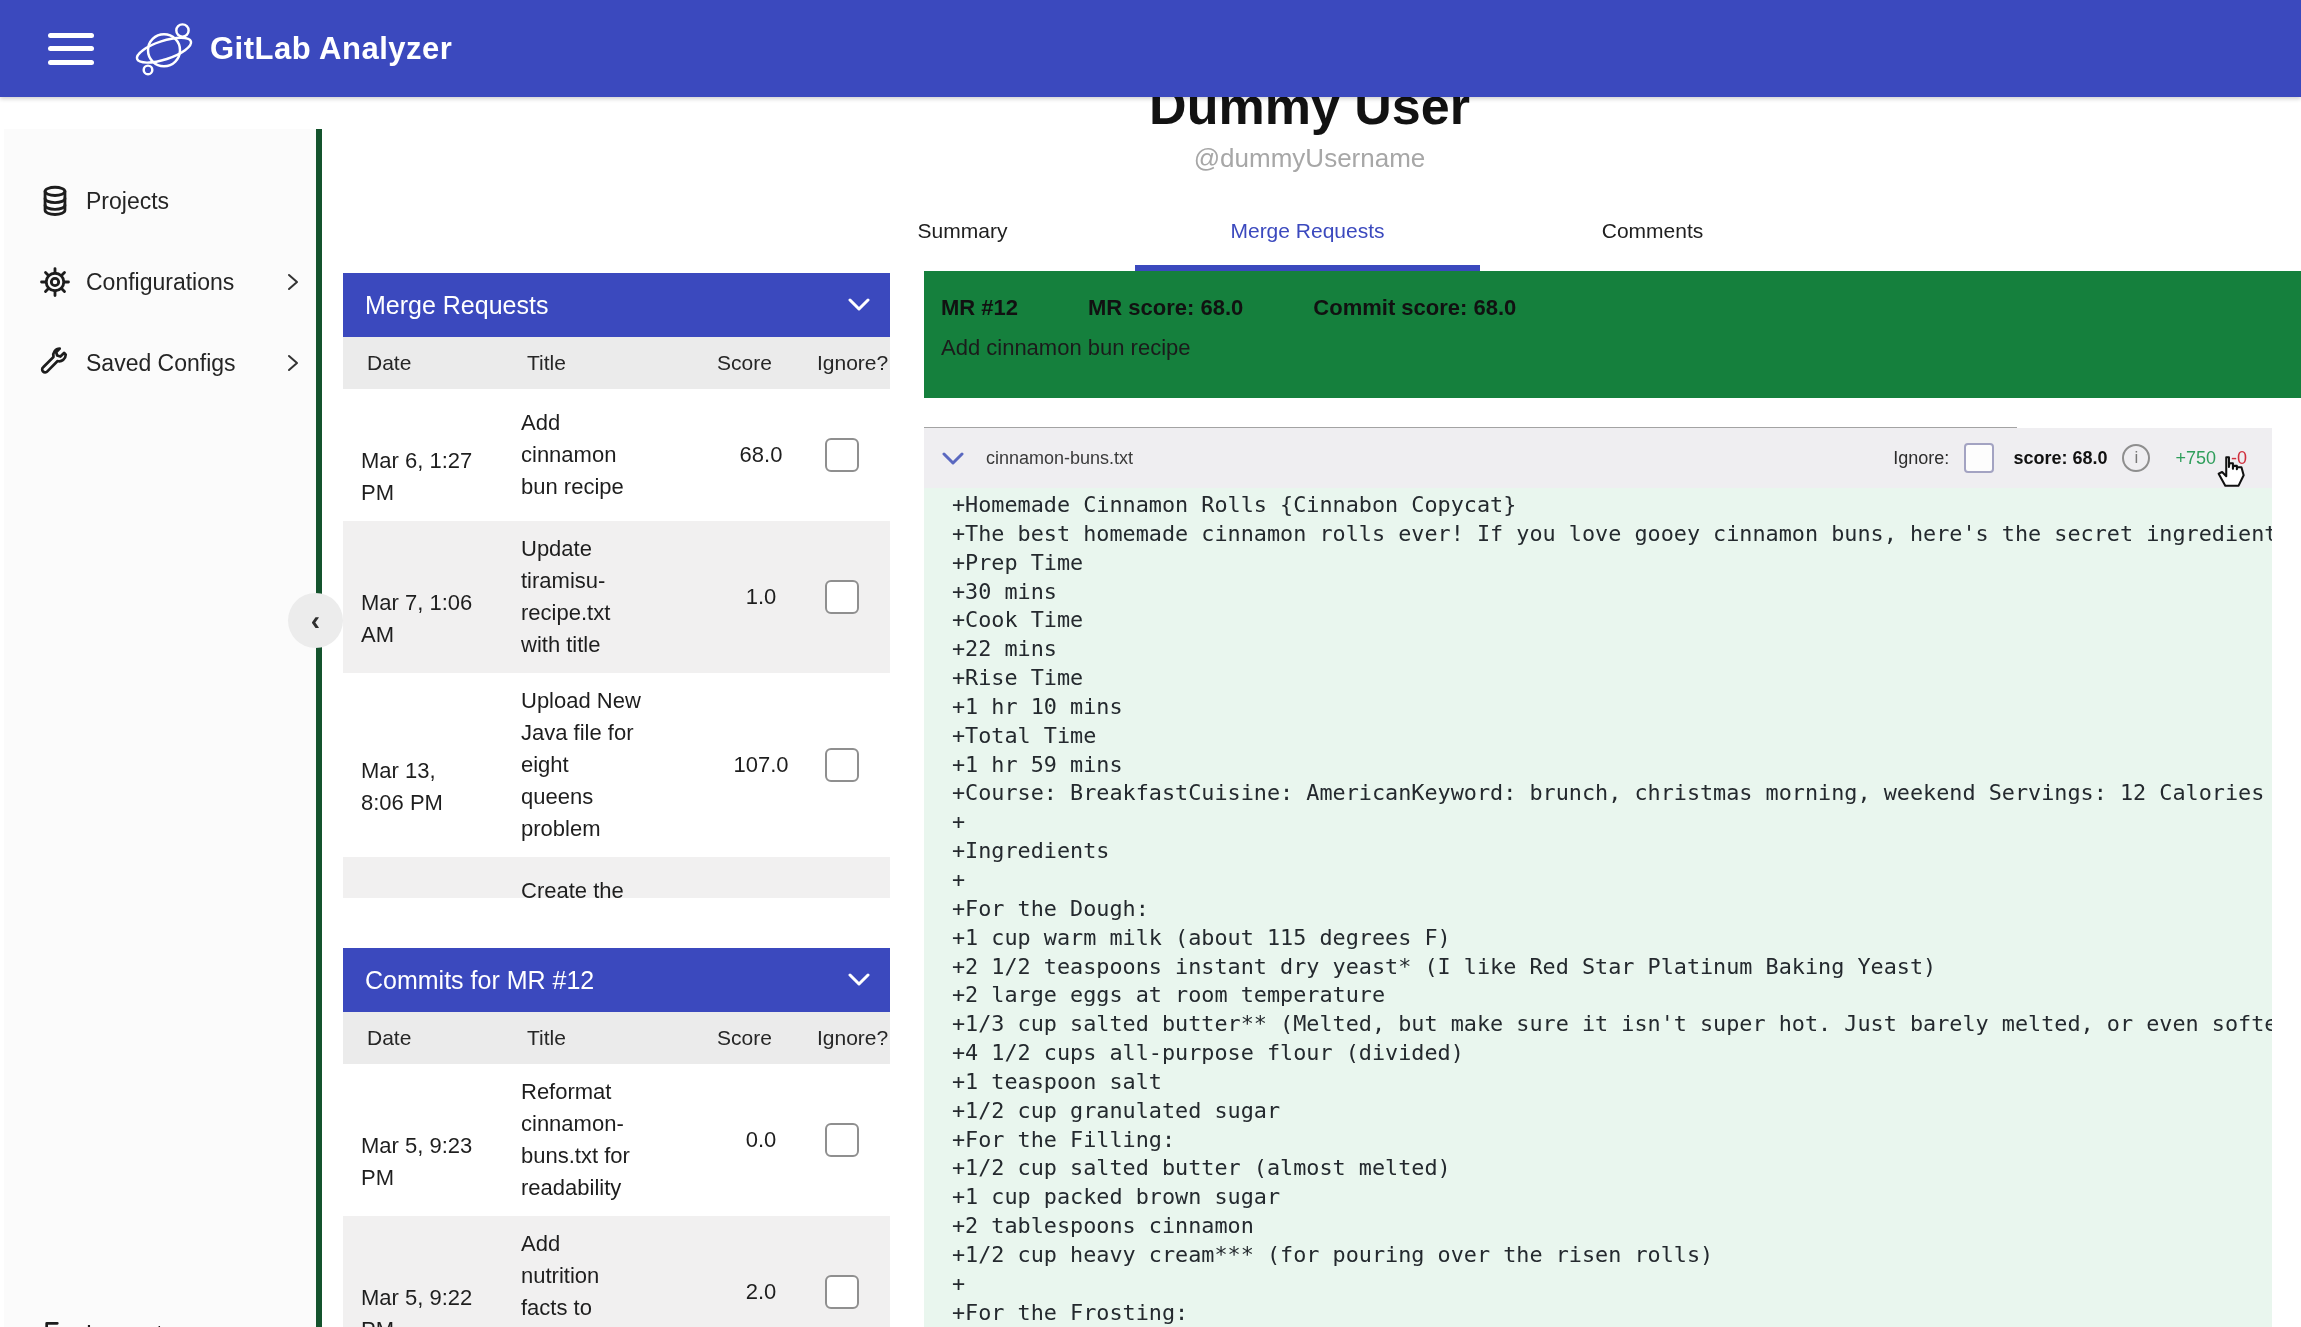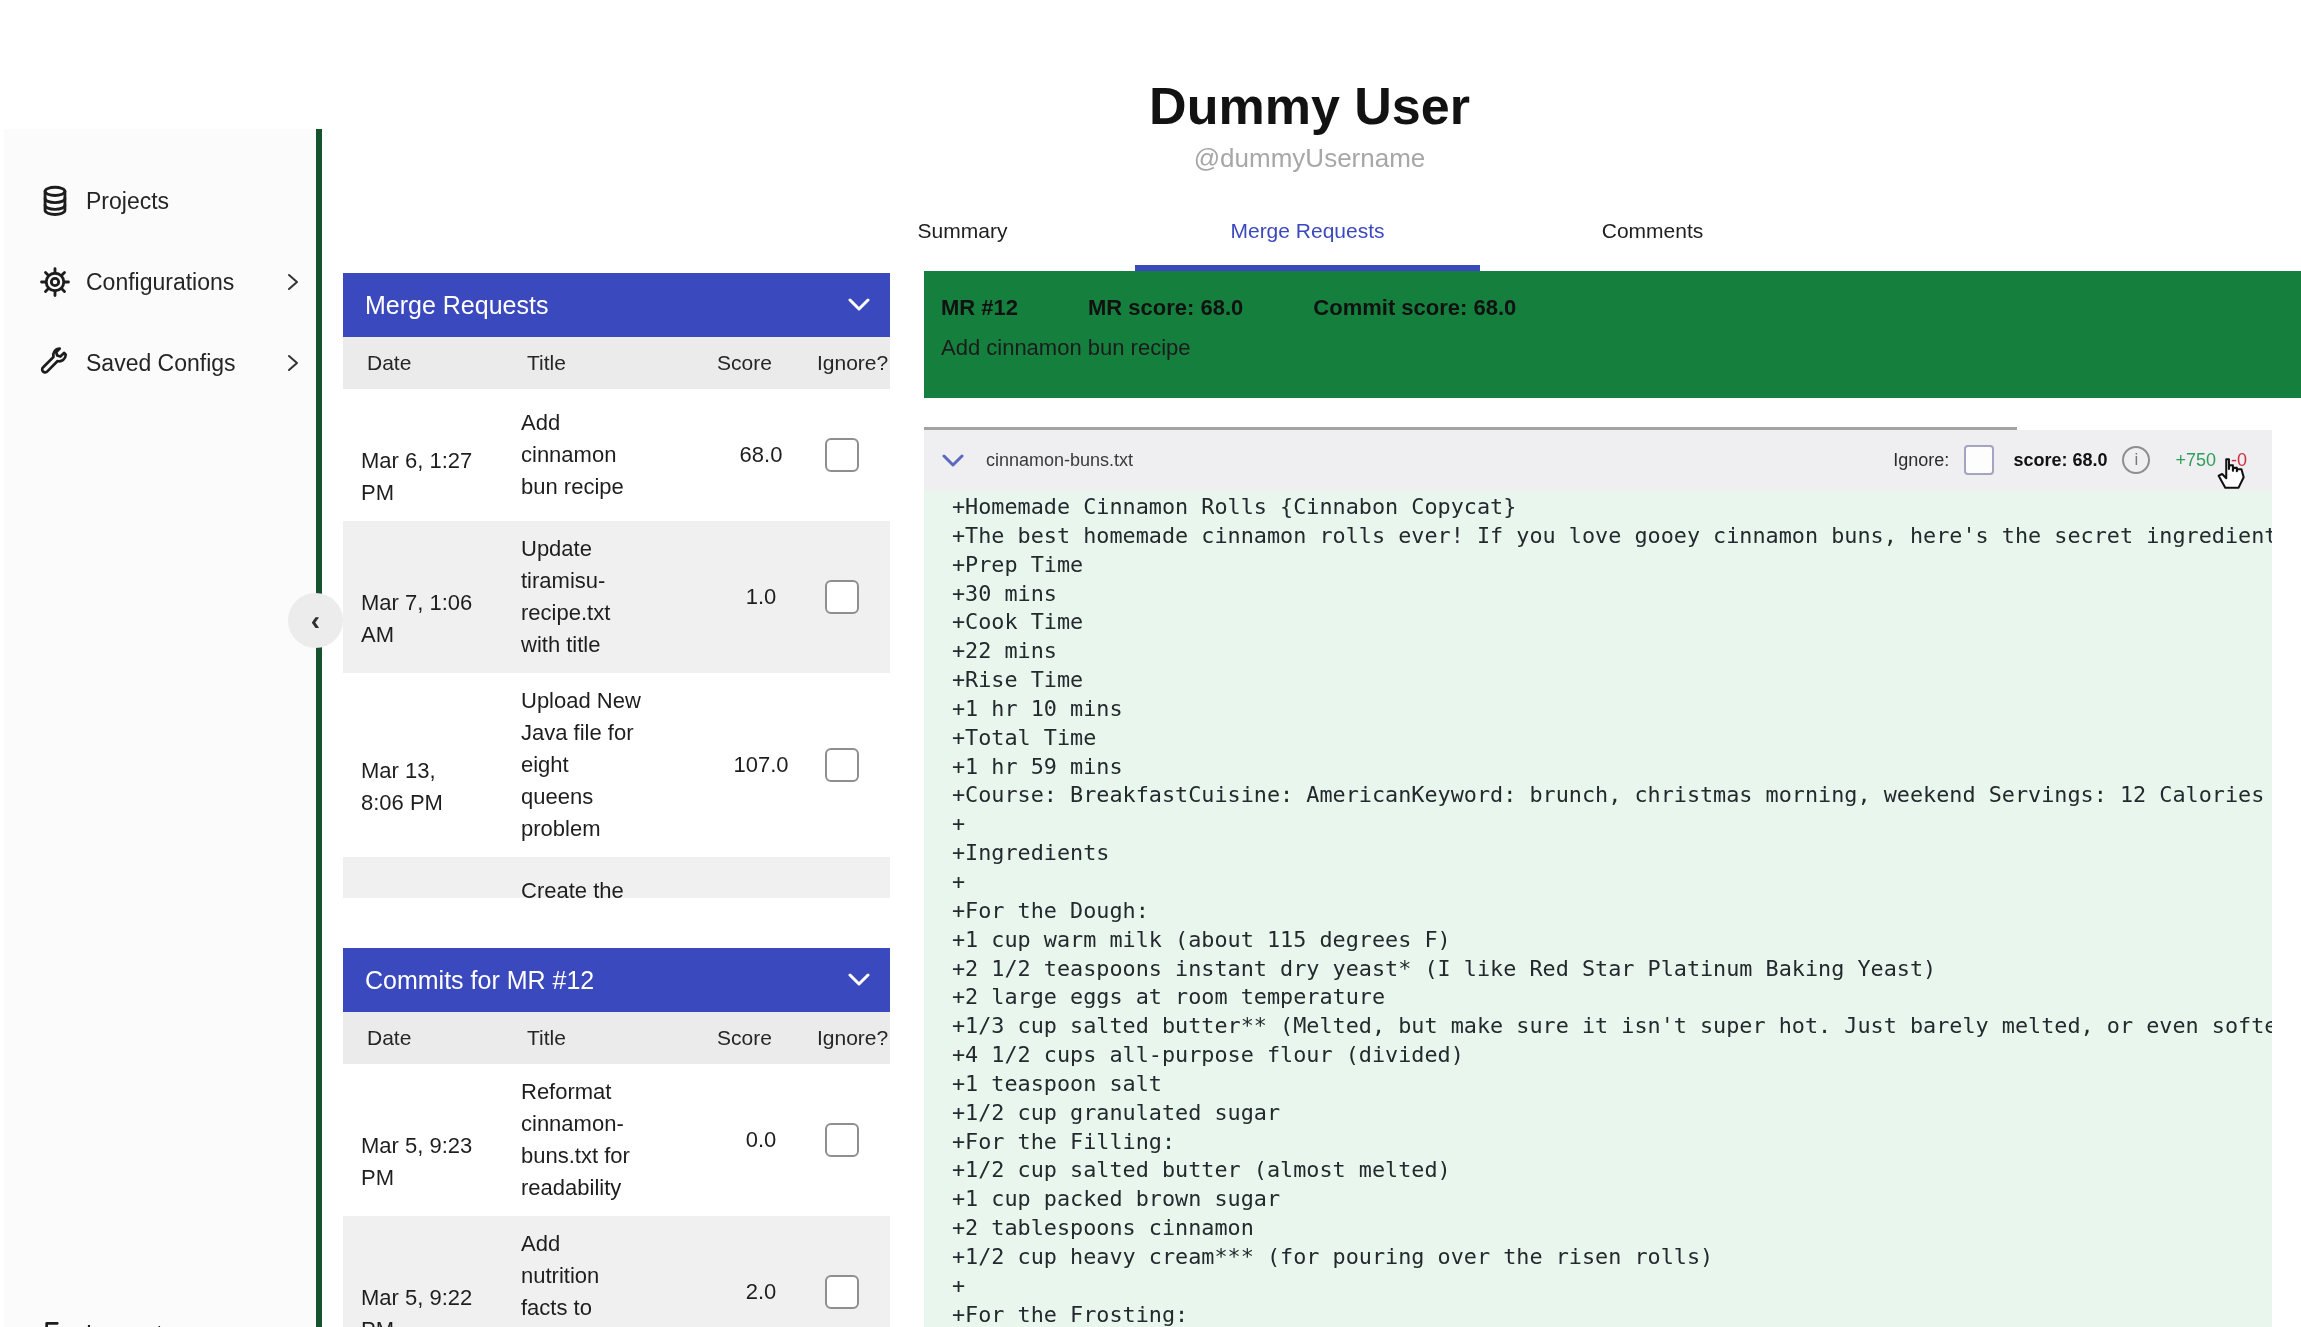--- a/index.html
+++ b/index.html
@@ -59,21 +59,21 @@
   .cb{width:34px;height:34px;background:#fff;border:2px solid #8f8f8f;border-radius:6px;cursor:pointer;}
 
   
   .mr-summary{position:absolute;left:924px;top:271px;width:1377px;height:127px;background:#15803d;
               padding:24px 0 0 17px;}
   .mr-summary .row1{display:flex;gap:70px;font-size:22px;font-weight:700;color:#111;}
   .mr-summary .row2{margin-top:14px;font-size:22px;color:#1b1b1b;}
 
   
   .diff-card{position:absolute;left:924px;top:427px;width:1093px;height:900px;
-             border-top:3px solid #a3a3a3;}
+             border-top:1px solid #a3a3a3;}
   .diff-head{position:absolute;left:0;top:0;width:1348px;height:60px;background:#efeef1;
              display:flex;align-items:center;cursor:pointer;}
   .diff-head .d-chev{margin-left:18px;width:22px;height:13px;color:#5a68c0;}
   .diff-filename{margin-left:22px;font-size:18px;color:#3a3a3a;}
   .diff-head-right{position:absolute;right:25px;top:0;height:60px;display:flex;align-items:center;gap:15px;}
   .ignore-label{font-size:18px;color:#2c2c2c;}
   .cb-diff{width:30px;height:30px;background:#fdfdfd;border:2px solid #a3a3c2;border-radius:4px;cursor:pointer;}
   .score-label{font-size:18px;font-weight:700;color:#111;margin-left:4px;}
   .info-icon{width:28px;height:28px;border:2px solid #8e8e8e;border-radius:50%;color:#777;
              font-size:17px;display:flex;align-items:center;justify-content:center;cursor:pointer;}
@@ -97,20 +97,36 @@
   <div class="profile-name">Dummy User</div>
   <div class="profile-user">@dummyUsername</div>
 
   <div id="tabs">
       <div class="tab" style="left: 790px;">Summary</div>
       <div class="tab active" style="left: 1135px;">Merge Requests</div>
       <div class="tab" style="left: 1480px;">Comments</div>
     </div>
   <div class="inkbar"></div>
 
+  <div class="appbar">
+    <div class="hamburger">
+        <span></span>
+        <span></span>
+        <span></span>
+      </div>
+    <div class="logo">
+      <svg width="64" height="64" viewBox="0 0 52 52" class="stroke" style="color:#fff">
+        <circle cx="26" cy="27" r="13"></circle>
+        <ellipse cx="26" cy="27" rx="23" ry="7.5" transform="rotate(-18 26 27)"></ellipse>
+        <circle cx="41" cy="11" r="5"></circle>
+        <circle cx="13" cy="43" r="3.5"></circle>
+      </svg>
+    </div>
+    <div class="apptitle">GitLab Analyzer</div>
+  </div>
 
   <div class="sidebar">
     <div id="side-items">
         <div class="side-item" style="top: 40px;">
           <span class="s-icon"><svg viewBox="0 0 24 24" width="34" height="34" class="stroke" style="color:#1d1d1d">
               <ellipse cx="12" cy="5.2" rx="7" ry="2.9"></ellipse>
               <path d="M5 5.2v13.4c0 1.6 3.1 2.9 7 2.9s7-1.3 7-2.9V5.2"></path>
               <path d="M5 10.2c0 1.6 3.1 2.9 7 2.9s7-1.3 7-2.9"></path>
               <path d="M5 15c0 1.6 3.1 2.9 7 2.9s7-1.3 7-2.9"></path>
             </svg></span>

